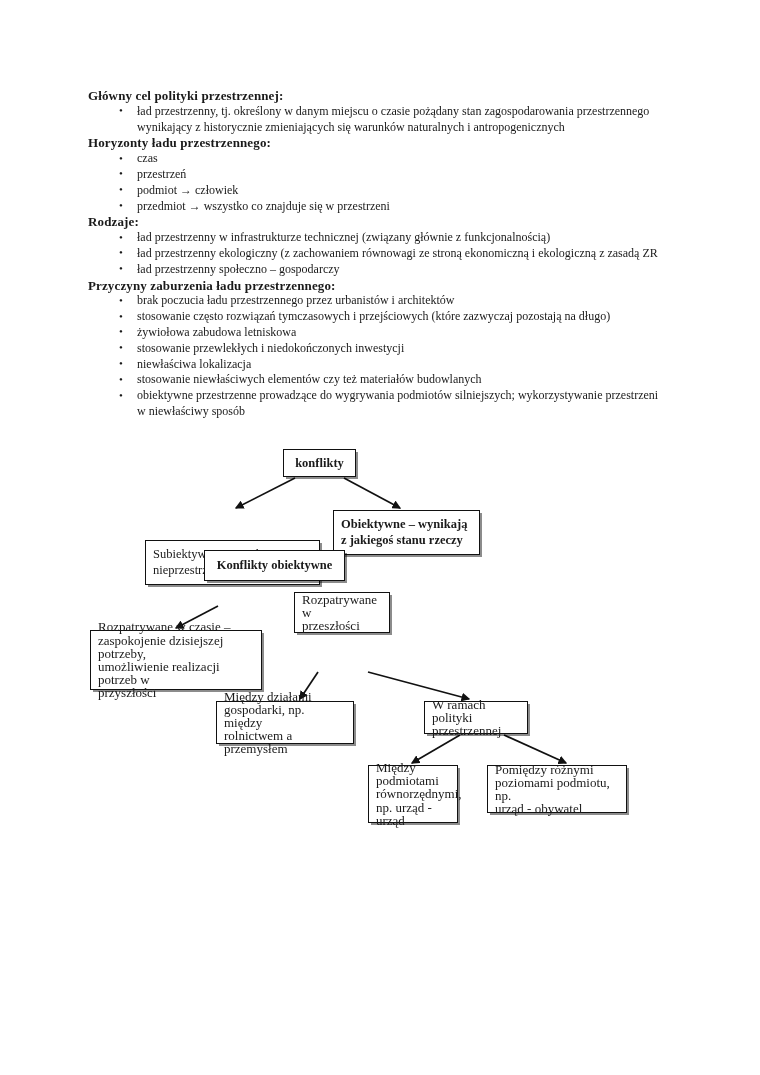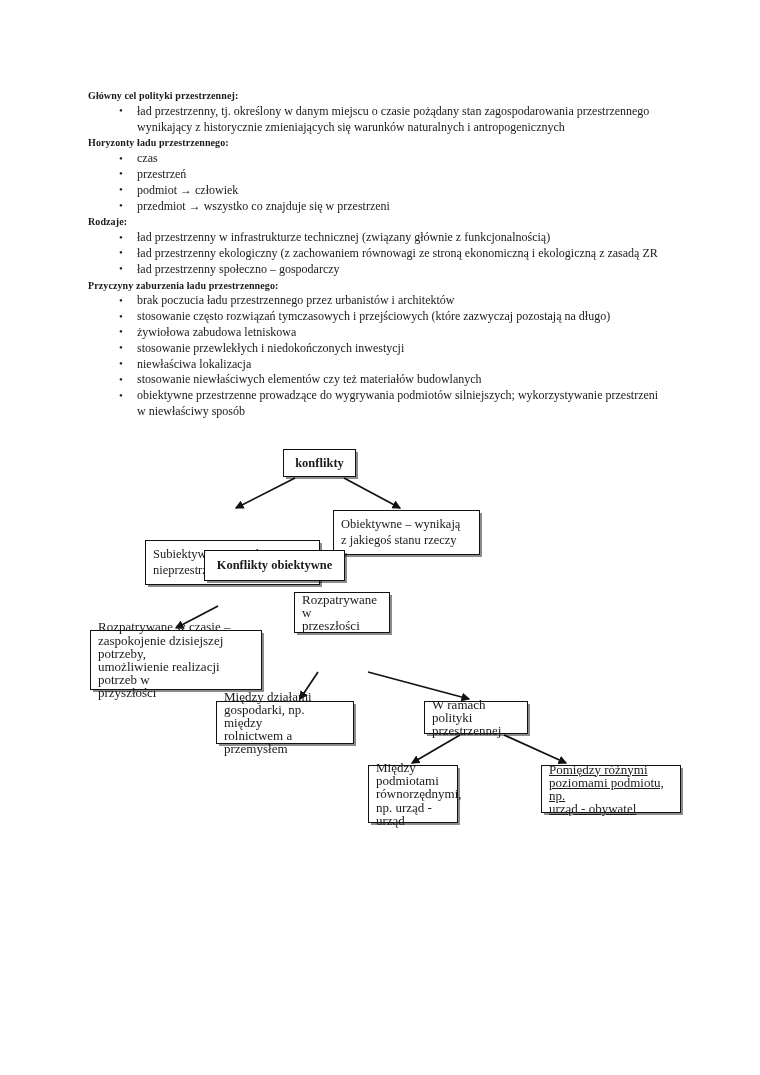--- a/index.html
+++ b/index.html
@@ -18,21 +18,21 @@
 
   
   #notes {
     position: absolute;
     left: 88px;
     top: 88px;
     width: 580px;
   }
   .heading {
     font-weight: bold;
-    font-size: 10px;
+    font-size: 13px;
     line-height: 15.8px;
     margin: 0;
     letter-spacing: 0.01em;
   }
   ul.bullets {
     list-style: none;
     margin: 0;
     padding: 0;
   }
   ul.bullets > li {
@@ -170,21 +170,21 @@
 
   <div class="node n-title n-center" style="left:283px; top:449px; width:73px; height:28px;">
     <span class="txt">konflikty</span>
   </div>
 
   <div class="node n-mid" style="left:145px; top:540px; width:175px; height:45px;">
     <span class="txt">Subiektywne – wynikają z
 nieprzestrzegania prawa</span>
   </div>
 
-  <div class="node n-mid" style="left:333px; top:510px; width:147px; height:45px;">
+  <div class="node n-mid" style="left:333px; top:510px; width:147px; height:45px;font-weight:bold;">
     <span class="txt">Obiektywne – wynikają
 z jakiegoś stanu rzeczy</span>
   </div>
 
   <div class="node n-title n-center" style="left:204px; top:550px; width:141px; height:31px;">
     <span class="txt">Konflikty obiektywne</span>
   </div>
 
   <div class="node n-small" style="left:90px; top:630px; width:172px; height:60px;">
     <span class="txt">Rozpatrywane w czasie –
@@ -209,19 +209,19 @@
 przestrzennej</span>
   </div>
 
   <div class="node n-small" style="left:368px; top:765px; width:90px; height:58px;">
     <span class="txt">Między
 podmiotami
 równorzędnymi,
 np. urząd - urząd</span>
   </div>
 
-  <div class="node n-small" style="left:541px; top:765px; width:140px; height:48px;text-decoration:underline;">
+  <div class="node n-small" style="left:487px; top:765px; width:140px; height:48px;">
     <span class="txt">Pomiędzy różnymi
 poziomami podmiotu, np.
 urząd - obywatel</span>
   </div>
 
 </div>
 
 </body></html>

